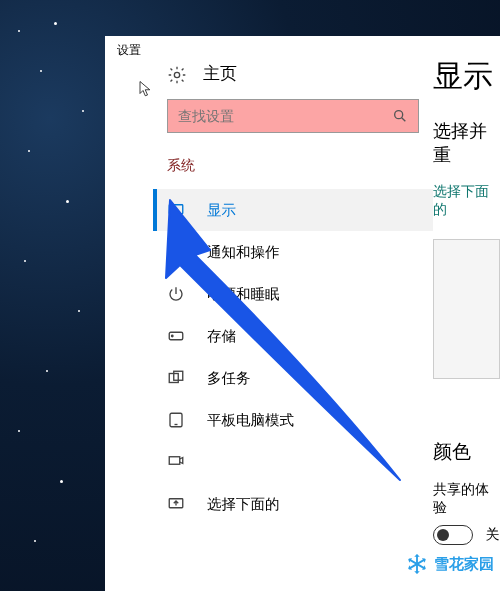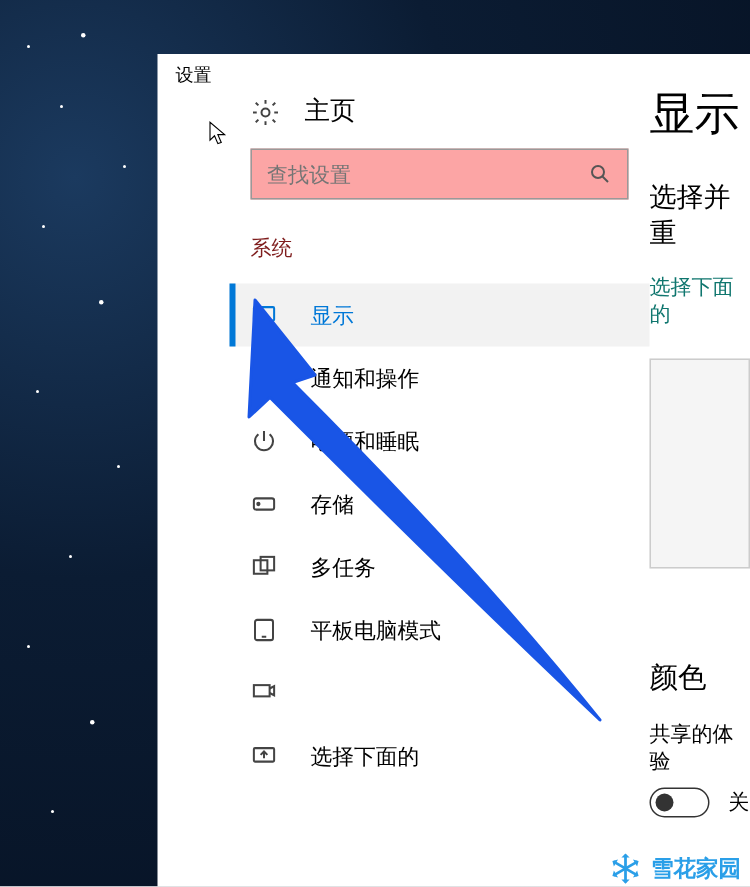--- a/index.html
+++ b/index.html
@@ -116,21 +116,21 @@
     width: 18px; height: 18px; pointer-events: none;
   }
   .cursor svg { width: 100%; height: 100%; }
 
   .arrow-overlay {
     position: absolute; left: 0; top: 0; width: 500px; height: 591px;
     pointer-events: none;
   }
 
   .watermark {
-    position: absolute; bottom: 1px; right: 6px;
+    position: absolute; bottom: 16px; right: 6px;
     display: flex; align-items: center; gap: 6px;
     font-size: 15px; font-weight: bold; color: #2a9fe8;
     pointer-events: none;
   }
   .watermark .logo { width: 22px; height: 22px; }
 </style>
 </head>
 <body>
 
 <div class="desktop">

